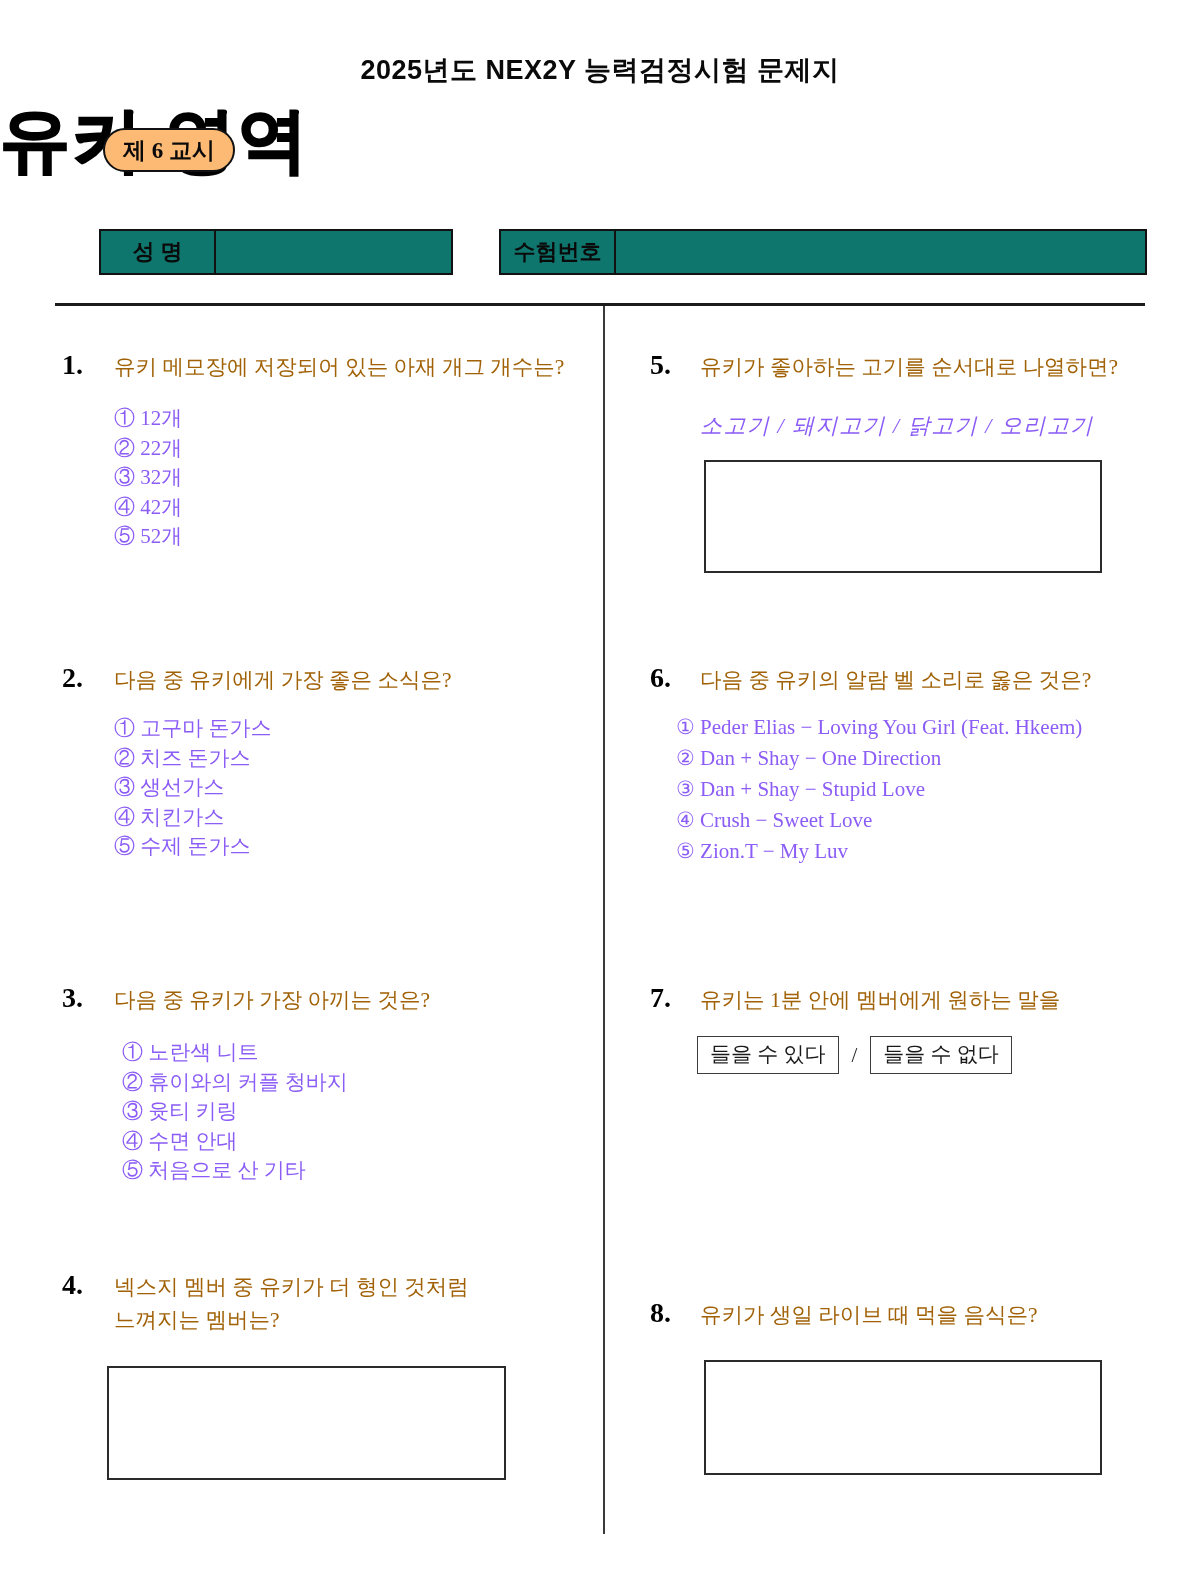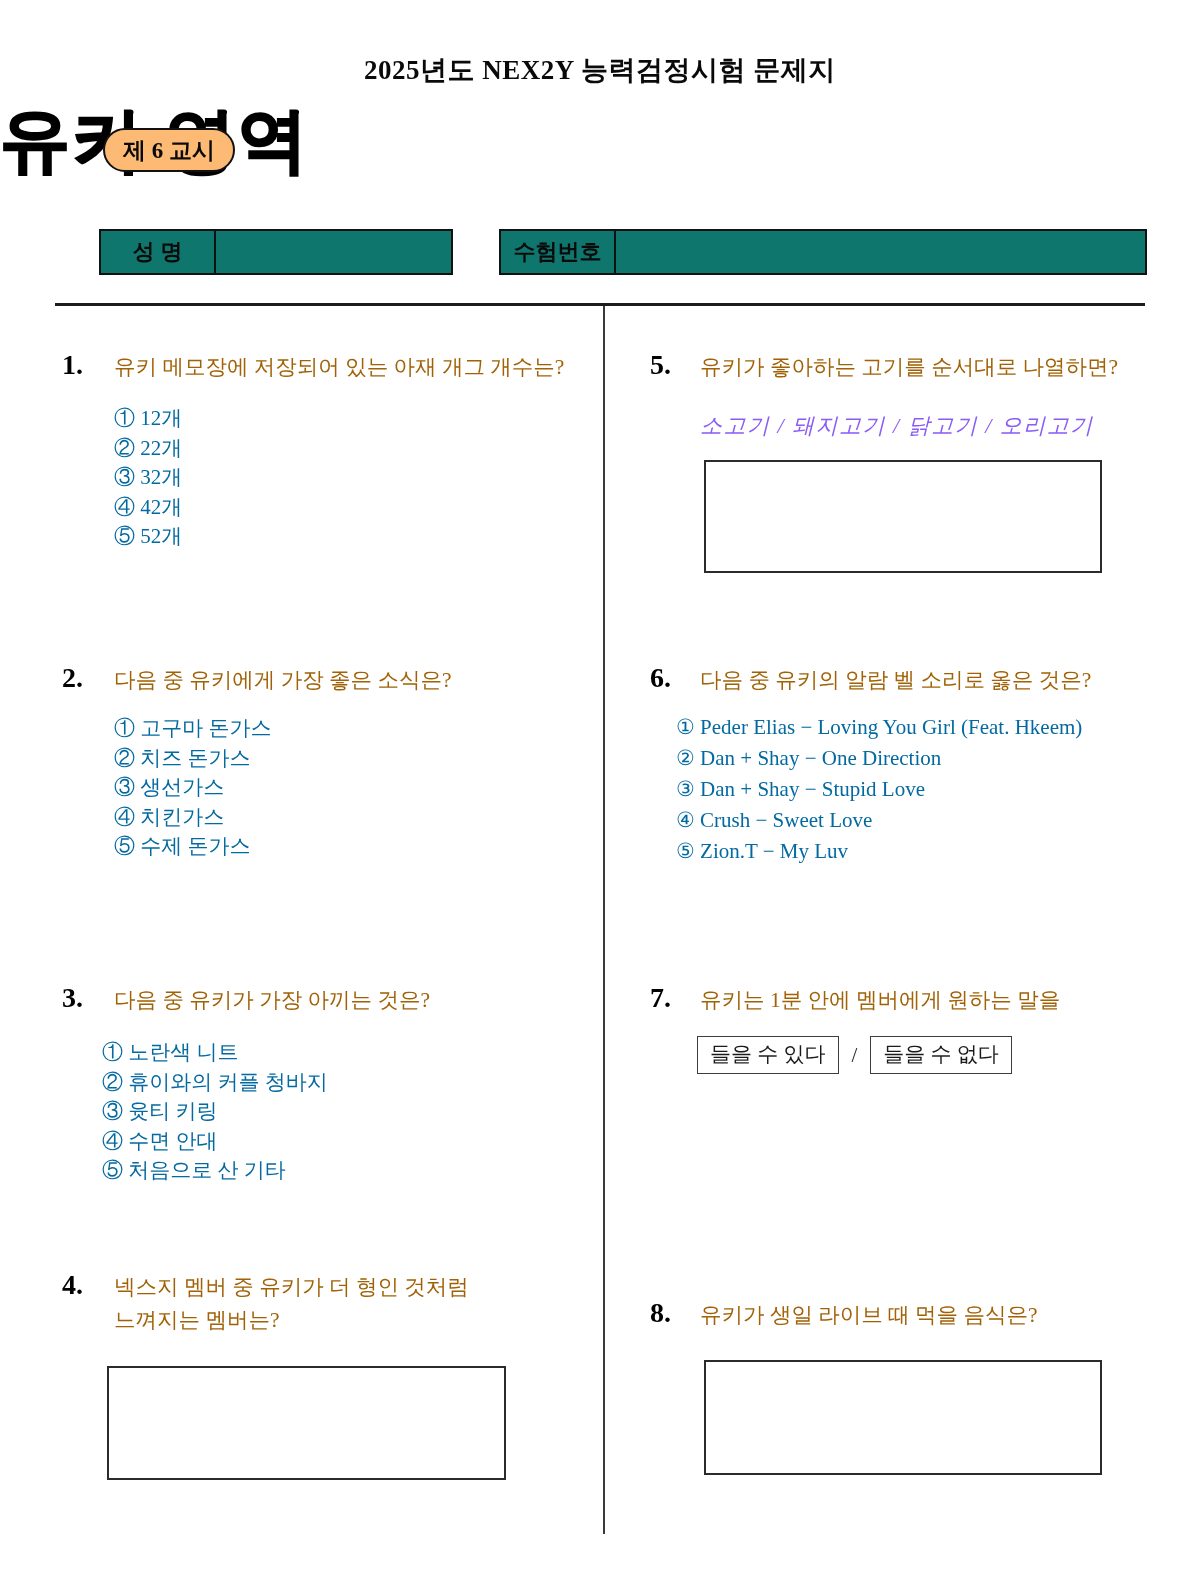--- a/index.html
+++ b/index.html
@@ -5,21 +5,21 @@
   * { margin:0; padding:0; box-sizing:border-box; }
   html,body { background:#ffffff; }
   .page {
     position:relative; width:1200px; height:1578px; background:#ffffff;
     font-family:"Liberation Serif","DejaVu Serif",serif; color:#111;
     overflow:hidden;
   }
   
   .exam-title {
     position:absolute; left:0; top:52px; width:100%;
-    text-align:center; font-family:Liberation Serif, serif;
+    text-align:center; font-family:Liberation Sans, sans-serif;
     font-weight:700; font-size:27px; letter-spacing:0.5px; color:#0a0a0a;
   }
   .subject-title {
     position:absolute; left:0; top:100px; width:100%;
     text-align:left; font-family:"Liberation Sans","DejaVu Sans",sans-serif;
     font-weight:900; font-size:70px; line-height:80px; color:#000;
     -webkit-text-stroke:2px #000; letter-spacing:2px;
   }
   .period-badge {
     position:absolute; left:103px; top:128px; width:132px; height:44px;
@@ -52,21 +52,21 @@
     background:#3a3a3a;
   }
   
   .q-row { position:absolute; display:flex; align-items:baseline; }
   .q-num {
     font-weight:700; font-size:28px; color:#000; flex:0 0 auto;
   }
   .q-row.left  .q-num { width:52px; }
   .q-row.right .q-num { width:50px; }
   .q-text { font-size:21.5px; color:#a16207; line-height:33px; }
-  .choices { position:absolute; font-size:21px; color:#0369a1; }
+  .choices { position:absolute; font-size:21px; color:#8b5cf6; }
   .choices.lh-left  { line-height:29.5px; }
   .choices.lh-right { line-height:31px; }
   .hint-text {
     position:absolute; font-style:italic; font-size:22px;
     letter-spacing:1.5px; color:#8b5cf6;
   }
   .answer-box {
     position:absolute; border:2px solid #2b2b2b; background:#fff;
   }
   .options-row {
@@ -121,21 +121,21 @@
     <div>② 치즈 돈가스</div>
     <div>③ 생선가스</div>
     <div>④ 치킨가스</div>
     <div>⑤ 수제 돈가스</div>
   </div>
 
   <div class="q-row left" style="left:62px; top:982px; width:520px;">
     <span class="q-num">3.</span>
     <span class="q-text">다음 중 유키가 가장 아끼는 것은?</span>
   </div>
-  <div class="choices lh-left" style="left:102px; top:1038px;">
+  <div class="choices lh-left" style="left:122px; top:1038px;">
     <div>① 노란색 니트</div>
     <div>② 휴이와의 커플 청바지</div>
     <div>③ 윳티 키링</div>
     <div>④ 수면 안대</div>
     <div>⑤ 처음으로 산 기타</div>
   </div>
 
   <div class="q-row left" style="left:62px; top:1269px; width:520px;">
     <span class="q-num">4.</span>
     <span class="q-text">

